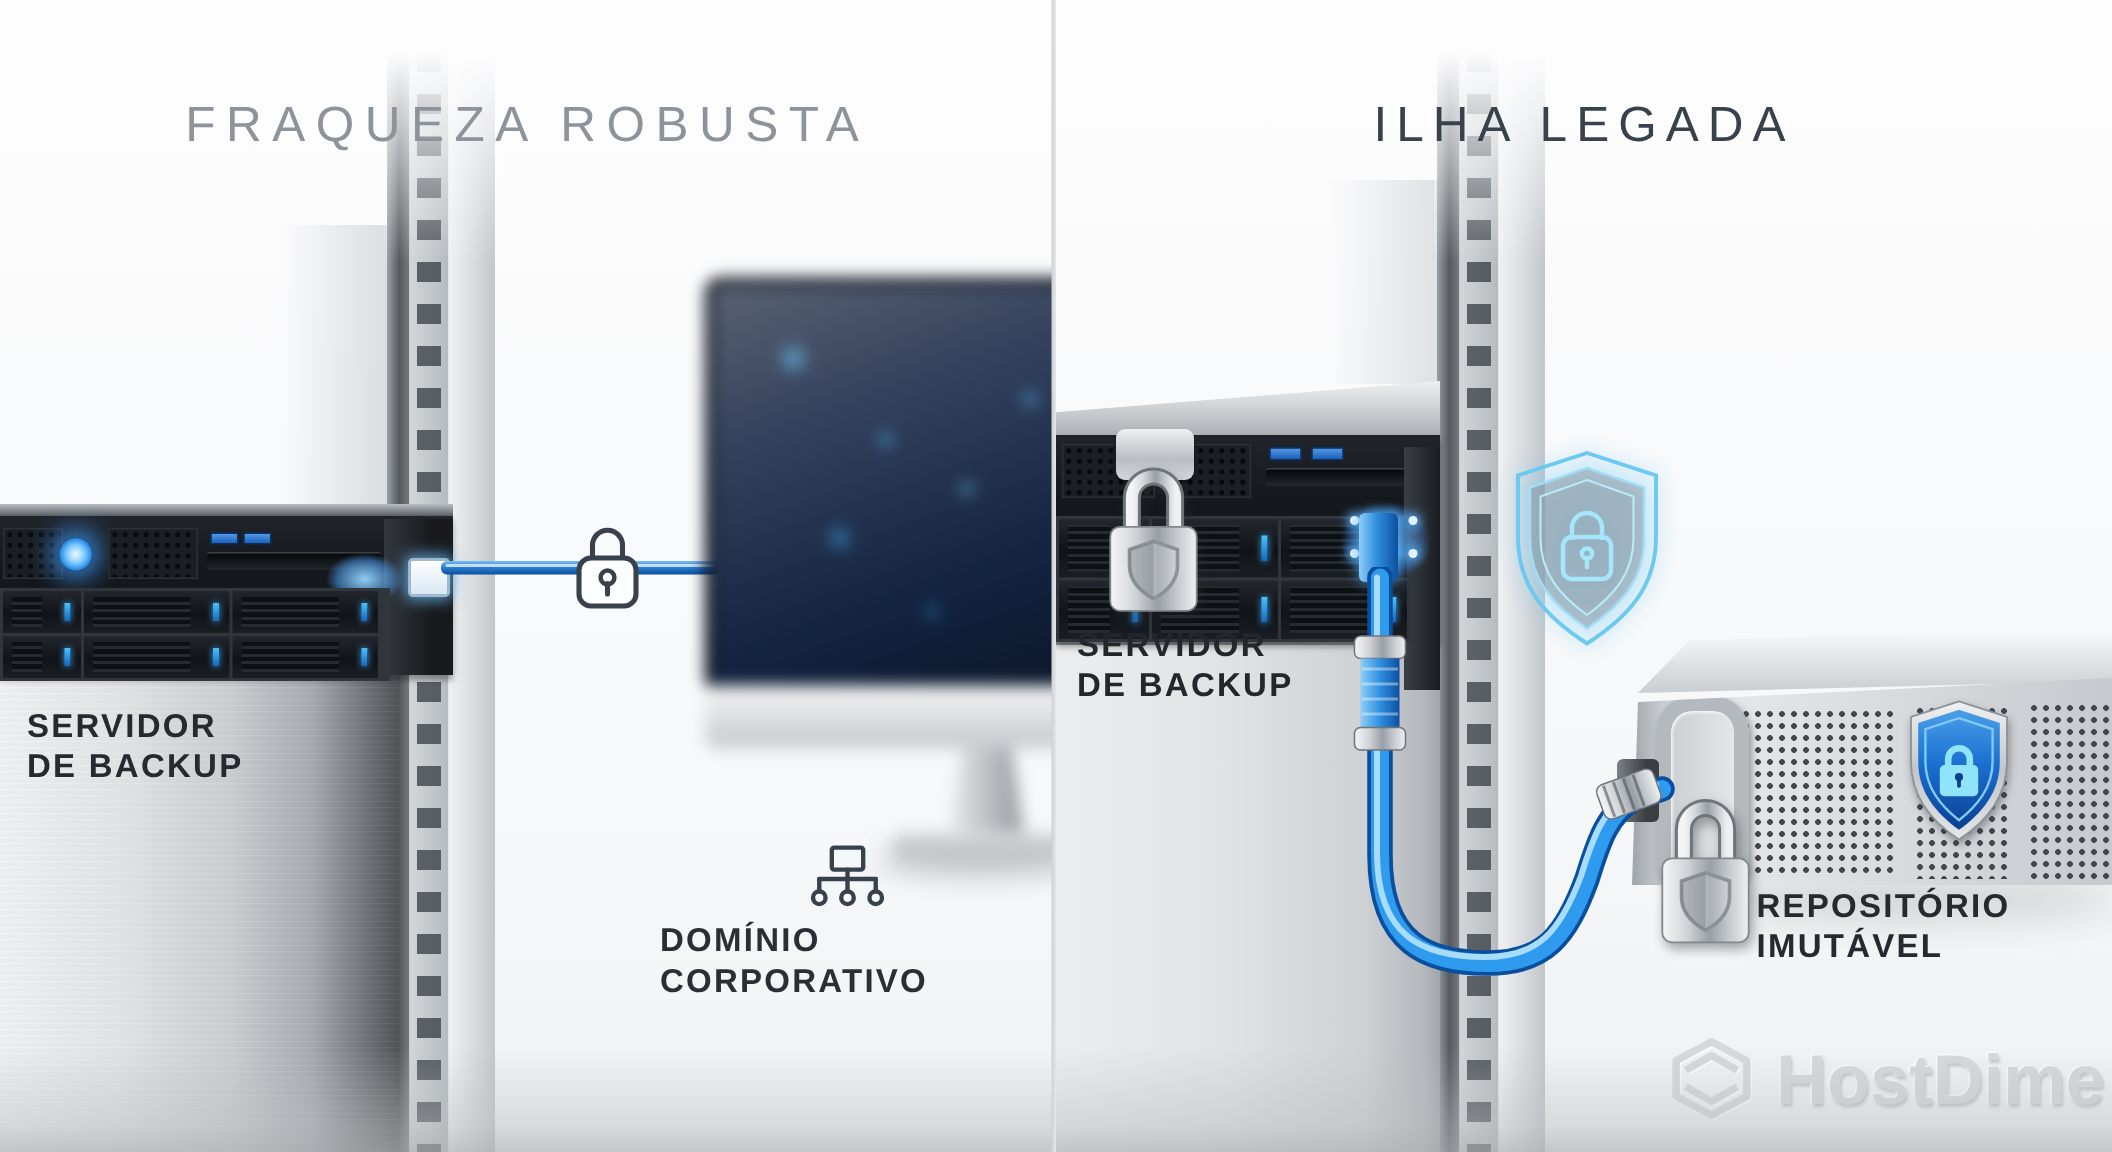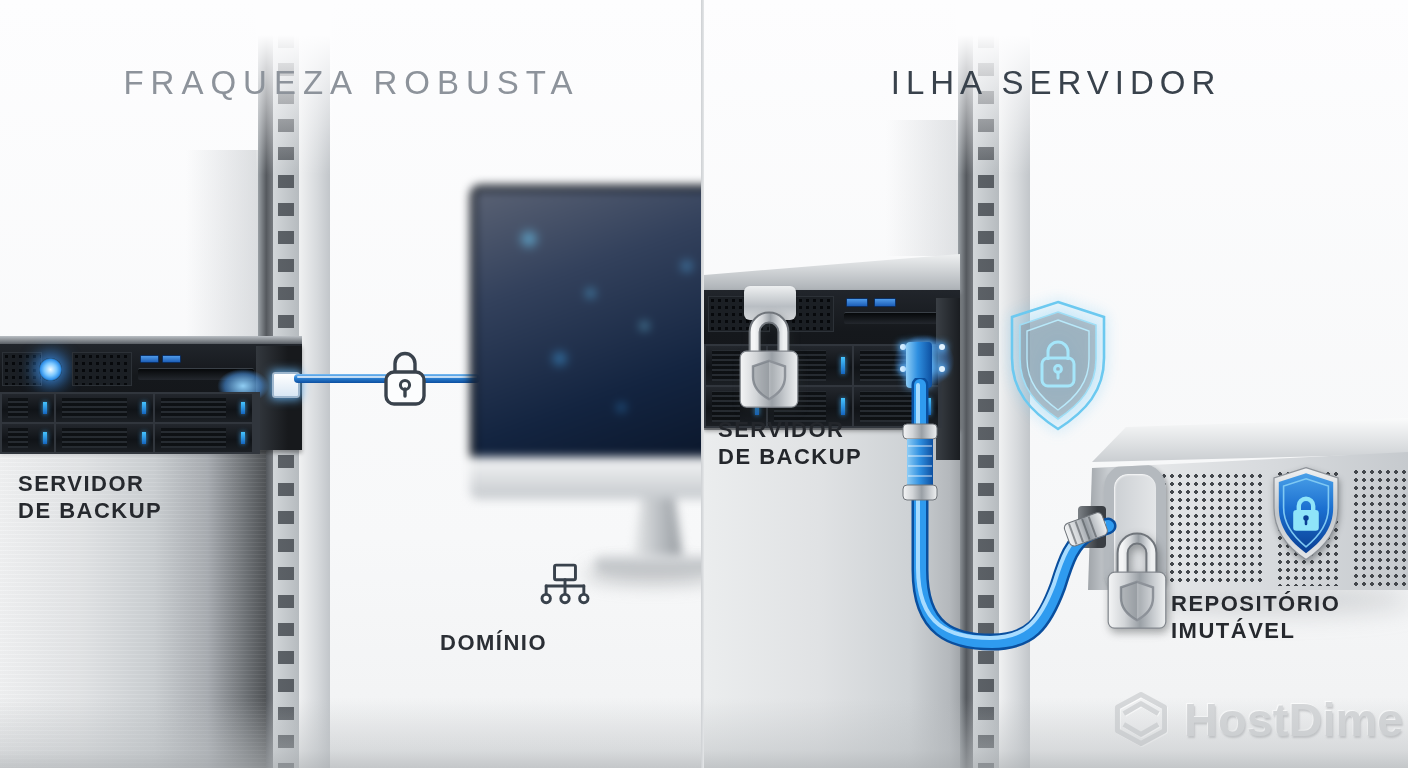--- a/index.html
+++ b/index.html
@@ -85,21 +85,21 @@
   .ledrow{position:absolute;display:flex;gap:7px;z-index:4;}
   .led{width:6px;height:6px;border-radius:50%;background:#e2f3ff;box-shadow:0 0 7px 2px rgba(90,180,255,.95);}
   #sr-lr1{left:196px;top:54px;} #sr-lr2{left:196px;top:76px;}
   #sr-rj45{left:202px;top:52px;width:26px;height:46px;border-radius:4px;z-index:5;
      background:linear-gradient(90deg,#8ecdf6,#2e8fe0 45%,#0d4fa0);box-shadow:0 0 9px rgba(90,180,255,.8);}
 
   
   .lbl{text-align:left;font-weight:700;color:#26292e;font-size:22px;line-height:27px;letter-spacing:1.5px;z-index:20;}
   #lbl-server-left{left:18px;top:470px;width:250px;}
   #lbl-server-right{left:14px;top:416px;width:220px;color:#23262b;}
-  #lbl-domain{left:440px;top:613px;width:250px;color:#2b2f35;margin-top:16px;}
+  #lbl-domain{left:440px;top:613px;width:250px;color:#2b2f35;}
   #lbl-repo{left:467px;top:590px;width:250px;}
   .lbl span{display:block;}
 
   
   #cable-left{left:294px;top:374px;width:186px;height:9px;border-radius:4px;z-index:5;
      background:linear-gradient(180deg,#7dbdf2 0%,#2f86d8 40%,#0d4fa0 100%);}
   #cable-left::after{content:"";position:absolute;left:3px;right:3px;top:2px;height:2px;border-radius:2px;background:rgba(255,255,255,.7);}
   #lock-mid{left:382px;top:347px;width:46px;height:62px;z-index:6;}
 
   
@@ -269,29 +269,30 @@
         <circle cx="42" cy="34" r="4" fill="#fcfdfe"></circle>
       </g>
     </svg>
 
     <div id="lbl-server-left" class="abs lbl">
       <span>SERVIDOR</span>
       <span>DE BACKUP</span>
     </div>
     <div id="lbl-domain" class="abs lbl">
       <span>DOMÍNIO</span>
+      <span>CORPORATIVO</span>
     </div>
 
     <div class="abs floor"></div>
   </div>
 
   <div id="divider" class="abs"></div>
 
   <div id="panel-right" class="panel">
-    <div id="title-right" class="abs title">ILHA SERVIDOR</div>
+    <div id="title-right" class="abs title">ILHA LEGADA</div>
 
     <div id="shade-right" class="abs shade"></div>
 
     <div id="rail-right" class="abs rail">
       <span class="strip s-dark"></span>
       <span class="strip s-holes">
           <i></i>
         </span>
       <span class="strip s-light"></span>
       <span class="fade"></span>

